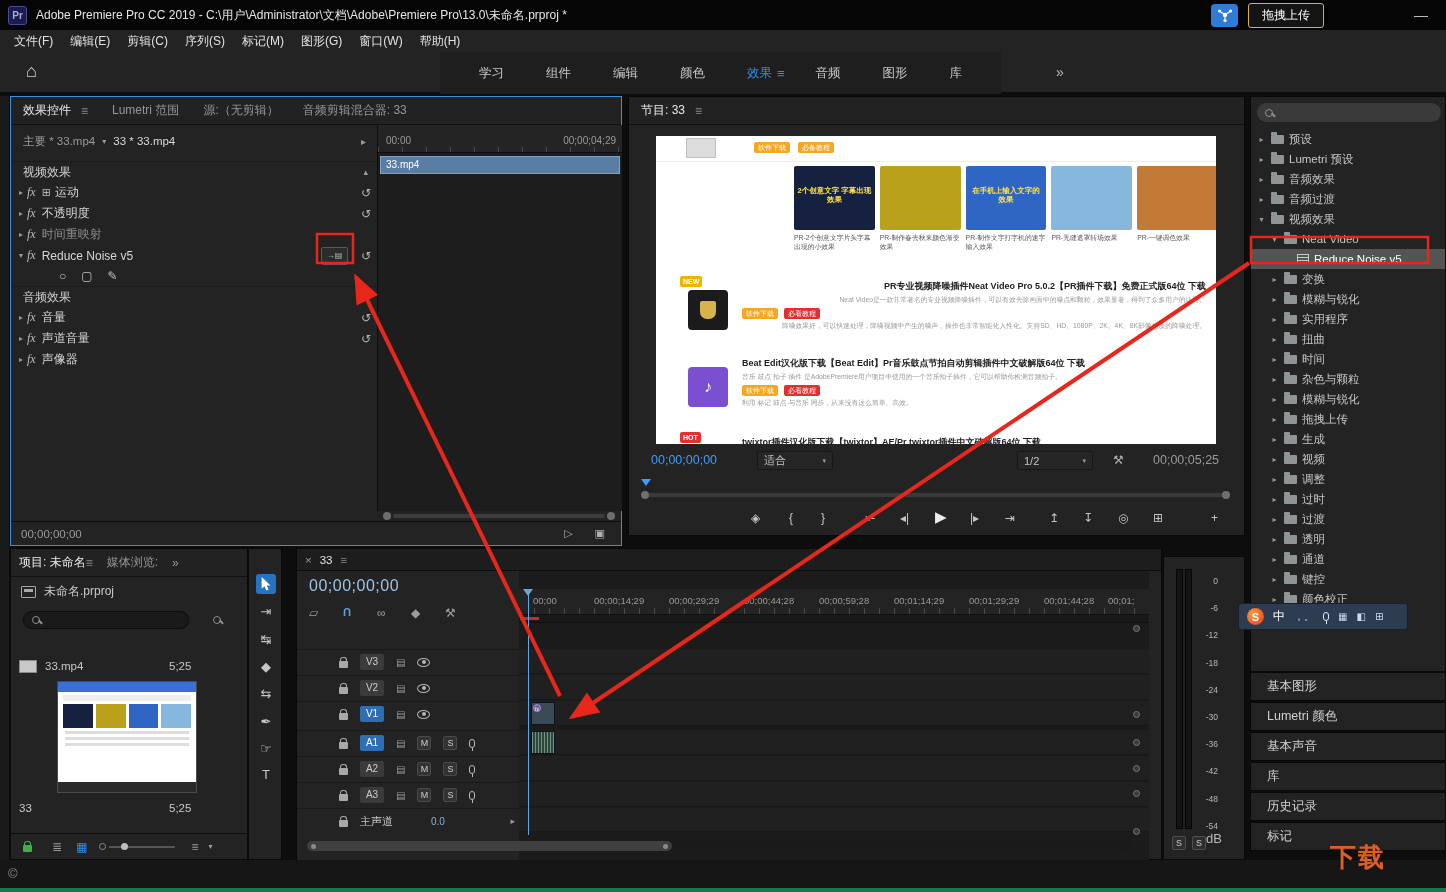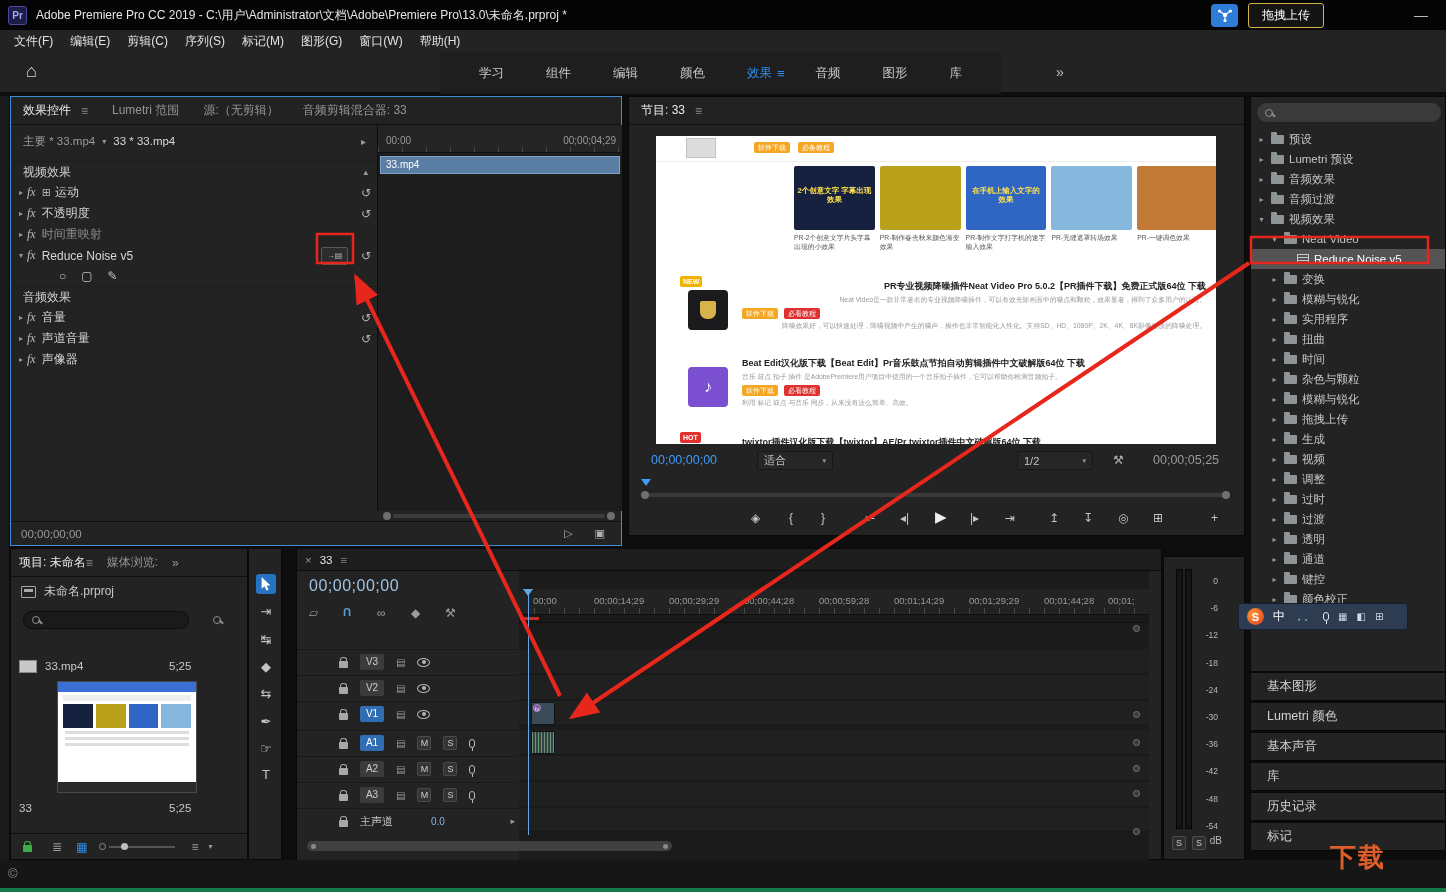--- a/index.html
+++ b/index.html
@@ -106,21 +106,21 @@
 .folder{width:13px;height:9px;background:#8f9496;border-radius:1px;position:relative;flex:none}
 .folder::before{content:'';position:absolute;top:-3px;left:0;width:6px;height:3px;background:#8f9496;border-radius:1px 1px 0 0}
 .plugin{width:12px;height:10px;border:1px solid #c8c8c8;flex:none;background:linear-gradient(transparent 2px,#c8c8c8 2px,#c8c8c8 3px,transparent 3px,transparent 5px,#c8c8c8 5px,#c8c8c8 6px,transparent 6px)}
 #collapsed{position:absolute;left:1250px;top:672px;width:196px}
 .col-panel{height:29px;background:#232323;border:1px solid #080808;margin-bottom:1px;line-height:27px;padding-left:16px;font-size:12.5px;color:#d2d2d2}
 
 
 .meter{left:1163px;top:556px;width:82px;height:304px}
 .mbar{position:absolute;top:12px;width:7px;height:260px;background:#141414;border:1px solid #060606}
 .mt-label{position:absolute;right:26px;font-size:8.5px;color:#b8b8b8}
-.mt-db{position:absolute;right:22px;bottom:13px;font-size:10px;color:#b8b8b8}
+.mt-db{position:absolute;right:22px;bottom:13px;font-size:13px;color:#b8b8b8}
 .msolo{position:absolute;bottom:9px;width:14px;height:14px;background:#2e2e2e;border:1px solid #4e4e4e;border-radius:2px;color:#c8c8c8;font-size:9px;text-align:center;line-height:12px}
 
 
 .proj{left:10px;top:548px;width:238px;height:312px}
 .proj .ptabs{gap:14px;padding-left:8px}
 .proj-bin{position:absolute;left:10px;top:34px;display:flex;align-items:center;gap:8px;color:#c8c8c8;font-size:12px}
 .bin-icon{width:15px;height:12px;border:1px solid #a8a8a8;border-radius:1px;position:relative}
 .bin-icon::after{content:'';position:absolute;left:2px;top:2px;right:2px;height:3px;background:#a8a8a8}
 .proj-search{position:absolute;left:12px;top:62px;width:166px;height:18px;background:#1a1a1a;border:1px solid #0c0c0c;border-radius:9px;display:flex;align-items:center;padding-left:8px}
 .proj-search2{position:absolute;left:194px;top:62px;width:24px;height:18px;display:flex;align-items:center;justify-content:center}

